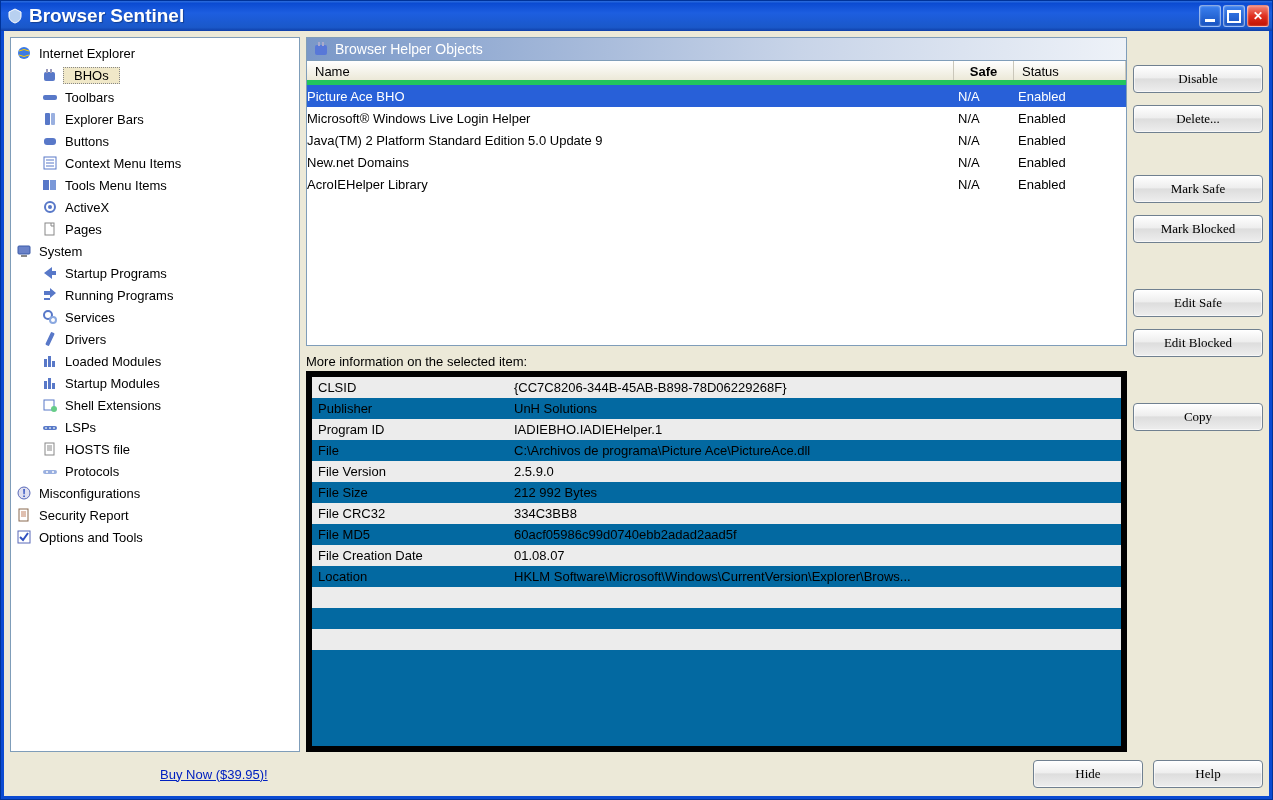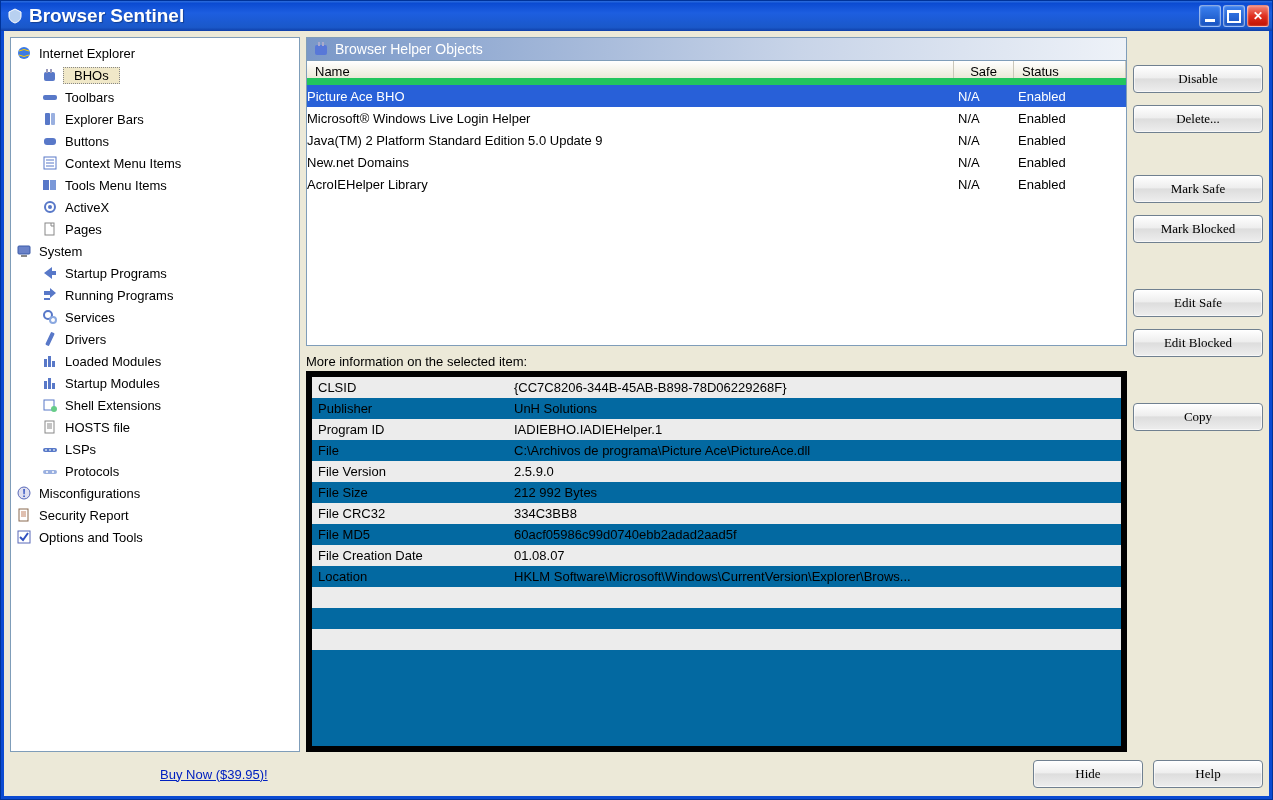--- a/index.html
+++ b/index.html
@@ -131,30 +131,30 @@
   .list-box {
     border: 1px solid #7f9db9;
     background: white;
     height: 286px;
     display: flex;
     flex-direction: column;
   }
   .list-header {
     display: flex;
     background: #ece9d8;
-    border-bottom: 7px solid #22c55e;
+    border-bottom: 5px solid #22c55e;
     height: 24px;
   }
   .lh-cell {
     border-right: 1px solid #cac7ba;
     padding: 3px 8px;
     background: linear-gradient(to bottom,#fff,#ece9d8);
   }
   .lh-name { flex:1; }
-  .lh-safe { width: 60px; text-align:center;}
+  .lh-safe { width: 60px; text-align:center;font-weight:bold;}
   .lh-status { width: 112px; }
   .list-rows { flex:1; overflow:auto;}
   .list-row {
     display:flex;
     height: 22px;
     align-items:center;
   }
   .list-row.sel { background:#2860d8; color:white; }
   .lr-name { flex:1; white-space:nowrap; overflow:hidden;}
   .lr-safe { width:60px; padding-left:4px;}
@@ -392,36 +392,36 @@
                 <svg width="16" height="16">
                   <rect x="2" y="3" width="10" height="10" fill="#fff" stroke="#5878c8"></rect>
                   <circle cx="12" cy="12" r="3" fill="#6c8"></circle>
                 </svg>
               </span>
               <span class="tlabel">Shell Extensions</span>
             </div>
             <div class="tree-item child">
               <span class="ticon">
                 <svg width="16" height="16">
-                  <rect x="3" y="2" width="9" height="12" fill="#fff" stroke="#888"></rect>
-                  <path d="M5 5h5M5 7h5M5 9h5" stroke="#888"></path>
-                </svg>
-              </span>
-              <span class="tlabel">HOSTS file</span>
-            </div>
-            <div class="tree-item child">
-              <span class="ticon">
-                <svg width="16" height="16">
                   <rect x="1" y="7" width="14" height="4" rx="2" fill="#5878c8"></rect>
                   <circle cx="4" cy="9" r="1" fill="#cde"></circle>
                   <circle cx="8" cy="9" r="1" fill="#cde"></circle>
                   <circle cx="12" cy="9" r="1" fill="#cde"></circle>
                 </svg>
               </span>
               <span class="tlabel">LSPs</span>
+            </div>
+            <div class="tree-item child">
+              <span class="ticon">
+                <svg width="16" height="16">
+                  <rect x="3" y="2" width="9" height="12" fill="#fff" stroke="#888"></rect>
+                  <path d="M5 5h5M5 7h5M5 9h5" stroke="#888"></path>
+                </svg>
+              </span>
+              <span class="tlabel">HOSTS file</span>
             </div>
             <div class="tree-item child">
               <span class="ticon">
                 <svg width="16" height="16">
                   <rect x="1" y="7" width="14" height="4" rx="2" fill="#9ab0e0"></rect>
                   <circle cx="5" cy="9" r="1" fill="#fff"></circle>
                   <circle cx="11" cy="9" r="1" fill="#fff"></circle>
                 </svg>
               </span>
               <span class="tlabel">Protocols</span>

